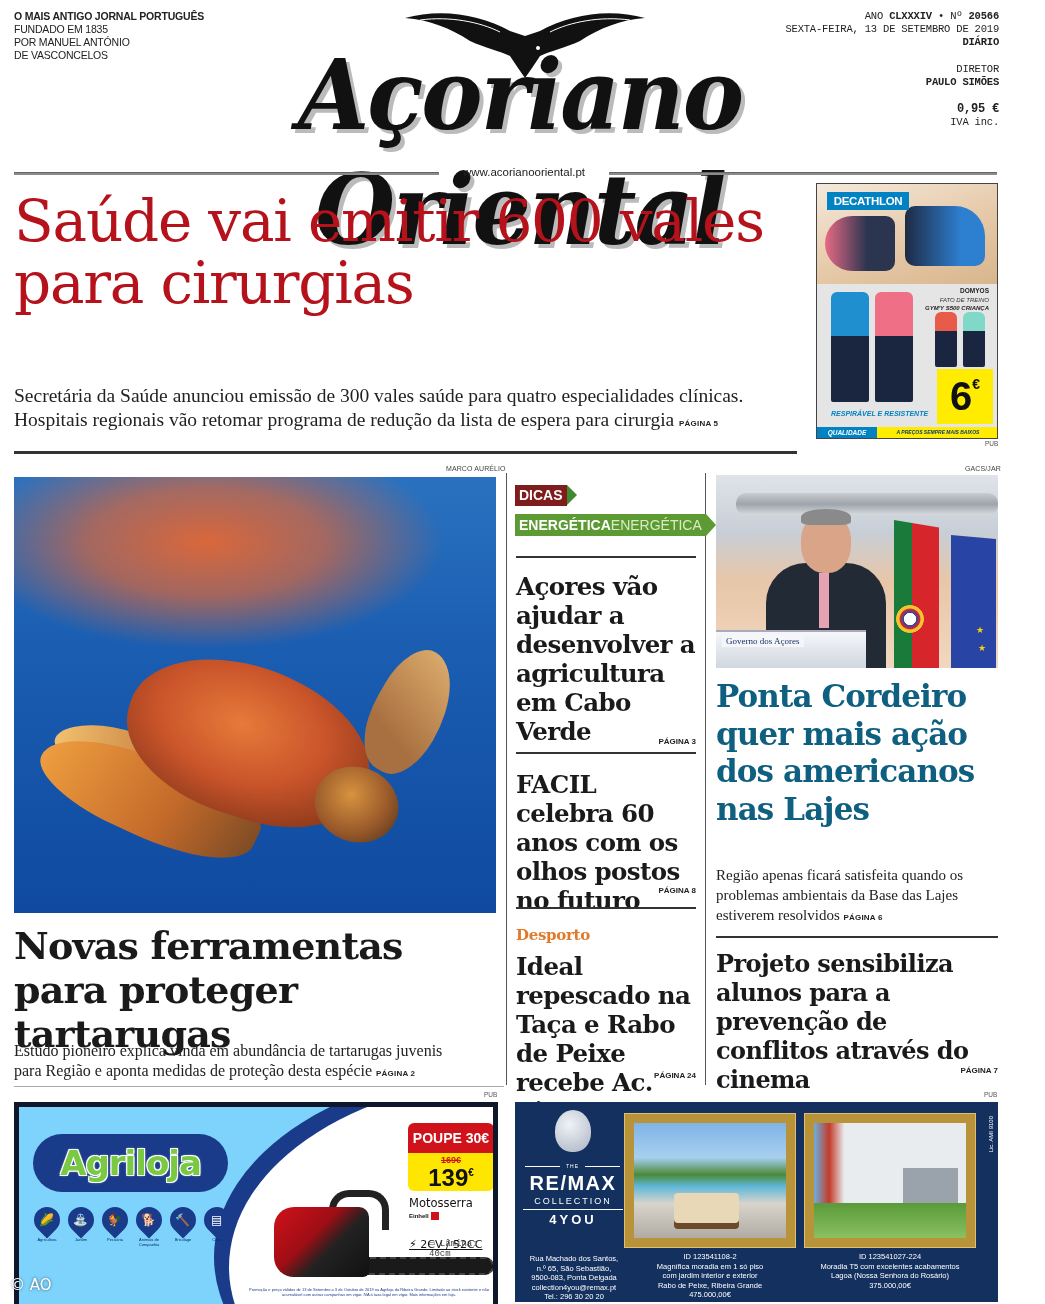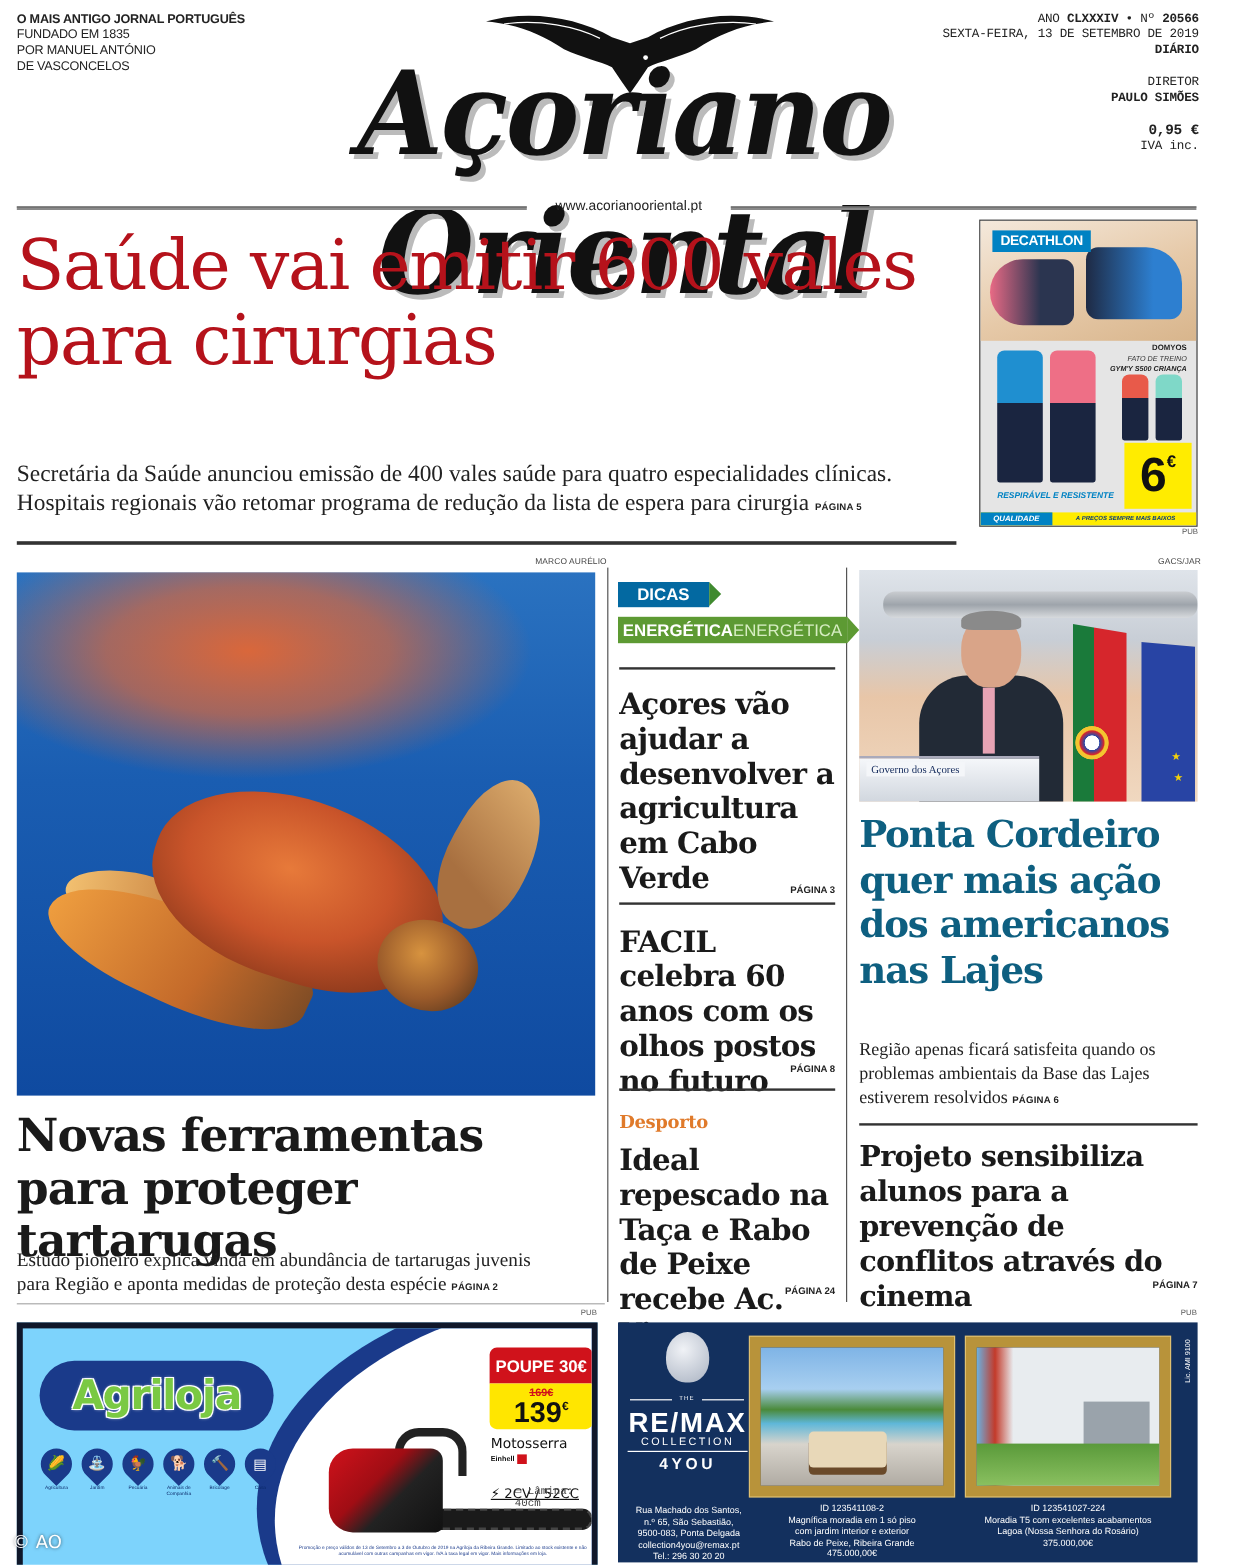--- a/index.html
+++ b/index.html
@@ -55,21 +55,21 @@
   .turtle-img .head { position: absolute; left: 300px; top: 290px; width: 85px; height: 75px; border-radius: 50%; background: radial-gradient(circle at 40% 40%, #d7933f 0%, #9a5a2a 55%, #4a2f1a 100%); transform: rotate(20deg); }
   .turtle-img .fin1 { position: absolute; left: 20px; top: 280px; width: 230px; height: 80px; border-radius: 60% 30% 50% 40%; background: linear-gradient(100deg,#f0a040 0%,#c46a2a 60%,#7a4a25 100%); transform: rotate(25deg); }
   .turtle-img .fin2 { position: absolute; left: 360px; top: 170px; width: 70px; height: 130px; border-radius: 40% 60% 40% 50%; background: linear-gradient(200deg,#e0b070 0%,#a87040 70%); transform: rotate(30deg); }
   .turtle-img .fin3 { position: absolute; left: 40px; top: 250px; width: 110px; height: 45px; border-radius: 50%; background: linear-gradient(90deg,#f2c070,#c78040); transform: rotate(10deg); }
   .turtle-headline { left: 14px; top: 924px; width: 490px; font-family: "DejaVu Serif", serif; font-size: 38px; line-height: 44px; color: #1a1a1a; letter-spacing: -0.8px; }
   .turtle-standfirst { left: 14px; top: 1041px; width: 490px; font-family: "Liberation Serif", serif; font-size: 16px; line-height: 20px; color: #222; }
   .turtle-rule { left: 14px; top: 1086px; width: 490px; height: 1px; background: #aaa; }
 
   
   .col-div { background: #555; width: 1px; }
-  .dicas { left: 515px; top: 485px; height: 21px; background: #0369a1; color: #fff; font-family: "Liberation Sans", sans-serif; font-weight: bold; font-size: 14px; line-height: 21px; padding: 0 16px; }
+  .dicas { left: 515px; top: 485px; height: 21px; background: #7f1d1d; color: #fff; font-family: "Liberation Sans", sans-serif; font-weight: bold; font-size: 14px; line-height: 21px; padding: 0 4px; }
   .dicas::after { content: ""; position: absolute; right: -10px; top: 0; border-left: 10px solid #3f8a2f; border-top: 10.5px solid transparent; border-bottom: 10.5px solid transparent; }
   .efic { left: 515px; top: 514px; height: 22px; background: #5d9a33; color: #fff; font-family: "Liberation Sans", sans-serif; font-size: 14px; line-height: 22px; padding: 0 4px; }
   .efic .b { font-weight: bold; }
   .efic .l { color: #d6edc2; }
   .efic::after { content: ""; position: absolute; right: -10px; top: 0; border-left: 10px solid #5d9a33; border-top: 11px solid transparent; border-bottom: 11px solid transparent; }
   .mid-rule { height: 2px; background: #333; }
   .mid-headline { font-family: "DejaVu Serif", serif; font-size: 24.5px; line-height: 29px; color: #1a1a1a; letter-spacing: -0.6px; }
   .pg-right { font-family: "Liberation Sans", sans-serif; font-weight: bold; font-size: 8px; color: #222; text-align: right; }
   .desporto { left: 516px; top: 926px; font-family: "DejaVu Serif", serif; font-weight: bold; font-size: 15px; color: #e07a2a; letter-spacing: -0.3px; }
 
@@ -115,21 +115,21 @@
   .agri .saw-body { position: absolute; left: 255px; top: 100px; width: 95px; height: 70px; background: linear-gradient(135deg,#d0121b 0%,#a00d14 40%,#222 60%,#111 100%); border-radius: 20px 10px 6px 20px; }
   .agri .saw-handle { position: absolute; left: 310px; top: 83px; width: 60px; height: 40px; border: 7px solid #222; border-bottom: none; border-radius: 20px 20px 0 0; }
   .agri .saw-bar { position: absolute; left: 340px; top: 150px; width: 135px; height: 18px; background: #1a1a1a; border-radius: 0 10px 10px 0; border: 2px dashed #444; }
   .agri .fine { position: absolute; left: 220px; top: 180px; width: 260px; font-family: "Liberation Sans", sans-serif; font-size: 4px; line-height: 5px; color: #1a3a8a; text-align: center; }
 
   .remax { left: 515px; top: 1102px; width: 483px; height: 200px; background: #13305e; overflow: hidden; }
   .remax .balloon { position: absolute; left: 40px; top: 8px; width: 36px; height: 42px; border-radius: 50% 50% 45% 45%; background: radial-gradient(circle at 40% 35%,#f0f2f6,#aab3c2); }
   .remax .the { position: absolute; left: 10px; top: 61px; width: 95px; text-align: center; font-family: "Liberation Sans", sans-serif; font-size: 5px; color: #fff; letter-spacing: 1px; }
   .remax .the::before, .remax .the::after { content: ""; position: absolute; top: 3px; width: 35px; height: 1px; background: #fff; }
   .remax .the::before { left: 0; } .remax .the::after { right: 0; }
-  .remax .name { position: absolute; left: 8px; top: 70px; width: 100px; text-align: center; font-family: "Liberation Sans", sans-serif; font-weight: bold; font-size: 23px; color: #fff; letter-spacing: 1.5px; }
+  .remax .name { position: absolute; left: 8px; top: 70px; width: 100px; text-align: center; font-family: "Liberation Sans", sans-serif; font-weight: bold; font-size: 20px; color: #fff; letter-spacing: 1.5px; }
   .remax .coll { position: absolute; left: 8px; top: 94px; width: 100px; text-align: center; font-family: "Liberation Sans", sans-serif; font-size: 9px; color: #fff; letter-spacing: 2px; border-bottom: 1px solid #fff; padding-bottom: 3px; }
   .remax .foryou { position: absolute; left: 8px; top: 110px; width: 100px; text-align: center; font-family: "Liberation Sans", sans-serif; font-weight: bold; font-size: 13px; color: #fff; letter-spacing: 3px; }
   .remax .addr { position: absolute; left: 5px; top: 152px; width: 108px; text-align: center; font-family: "Liberation Sans", sans-serif; font-size: 7.5px; line-height: 9.5px; color: #fff; }
   .remax .frame { position: absolute; top: 12px; width: 170px; height: 133px; border: 9px solid #b8933a; box-shadow: inset 0 0 0 2px #7a5a1a, 0 0 0 1px #e0c070; }
   .remax .frame .pic { position: absolute; inset: 0; }
   .remax .f1 { left: 110px; }
   .remax .f2 { left: 290px; }
   .remax .f1 .pic { background: linear-gradient(180deg,#7fb4e6 0%,#a8cff0 30%,#4a8a3a 45%,#5fb7d8 55%,#d8d4cc 70%,#b0aba3 100%); }
   .remax .f2 .pic { background: linear-gradient(90deg,#6ab0e0 0%,#c33a2a 10%,#e8ecef 20%,#e8ecef 100%); }
   .remax .f2 .lawn { position: absolute; left: 0; bottom: 0; width: 100%; height: 35px; background: linear-gradient(180deg,#5a9a3a,#8ac060); }
@@ -177,21 +177,21 @@
 </div>
 
 <div class="abs url-line">
   <div class="rule" style="left:0; width:425px;"></div>
   <div class="url">www.acorianooriental.pt</div>
   <div class="rule" style="left:595px; width:388px;"></div>
 </div>
 
 <h1 class="abs lead-headline">Saúde vai emitir 600 vales para cirurgias</h1>
 <div class="abs lead-standfirst">
-  <div>Secretária da Saúde anunciou emissão de 400 vales saúde para quatro especialidades clínicas.</div>
+  <div>Secretária da Saúde anunciou emissão de 300 vales saúde para quatro especialidades clínicas.</div>
   <div><span>Hospitais regionais vão retomar programa de redução da lista de espera para cirurgia</span> <span class="page-ref">PÁGINA 5</span></div>
 </div>
 <div class="abs lead-rule"></div>
 
 <div class="abs deca">
   <div class="photo">
     <div class="kid1"></div>
     <div class="kid2"></div>
   </div>
   <div class="logo">DECATHLON</div>

